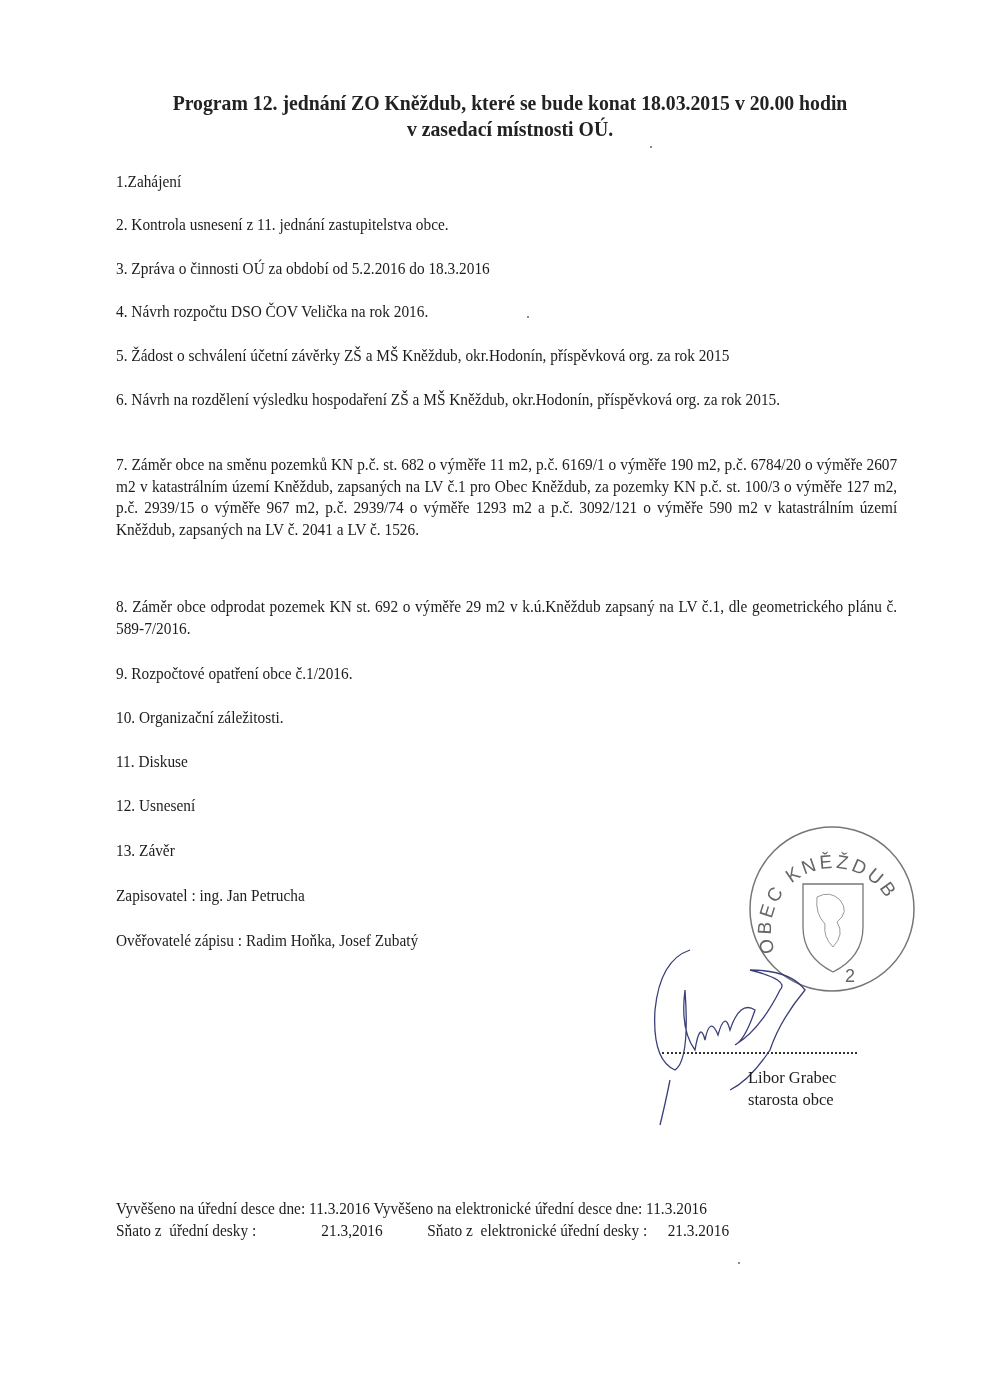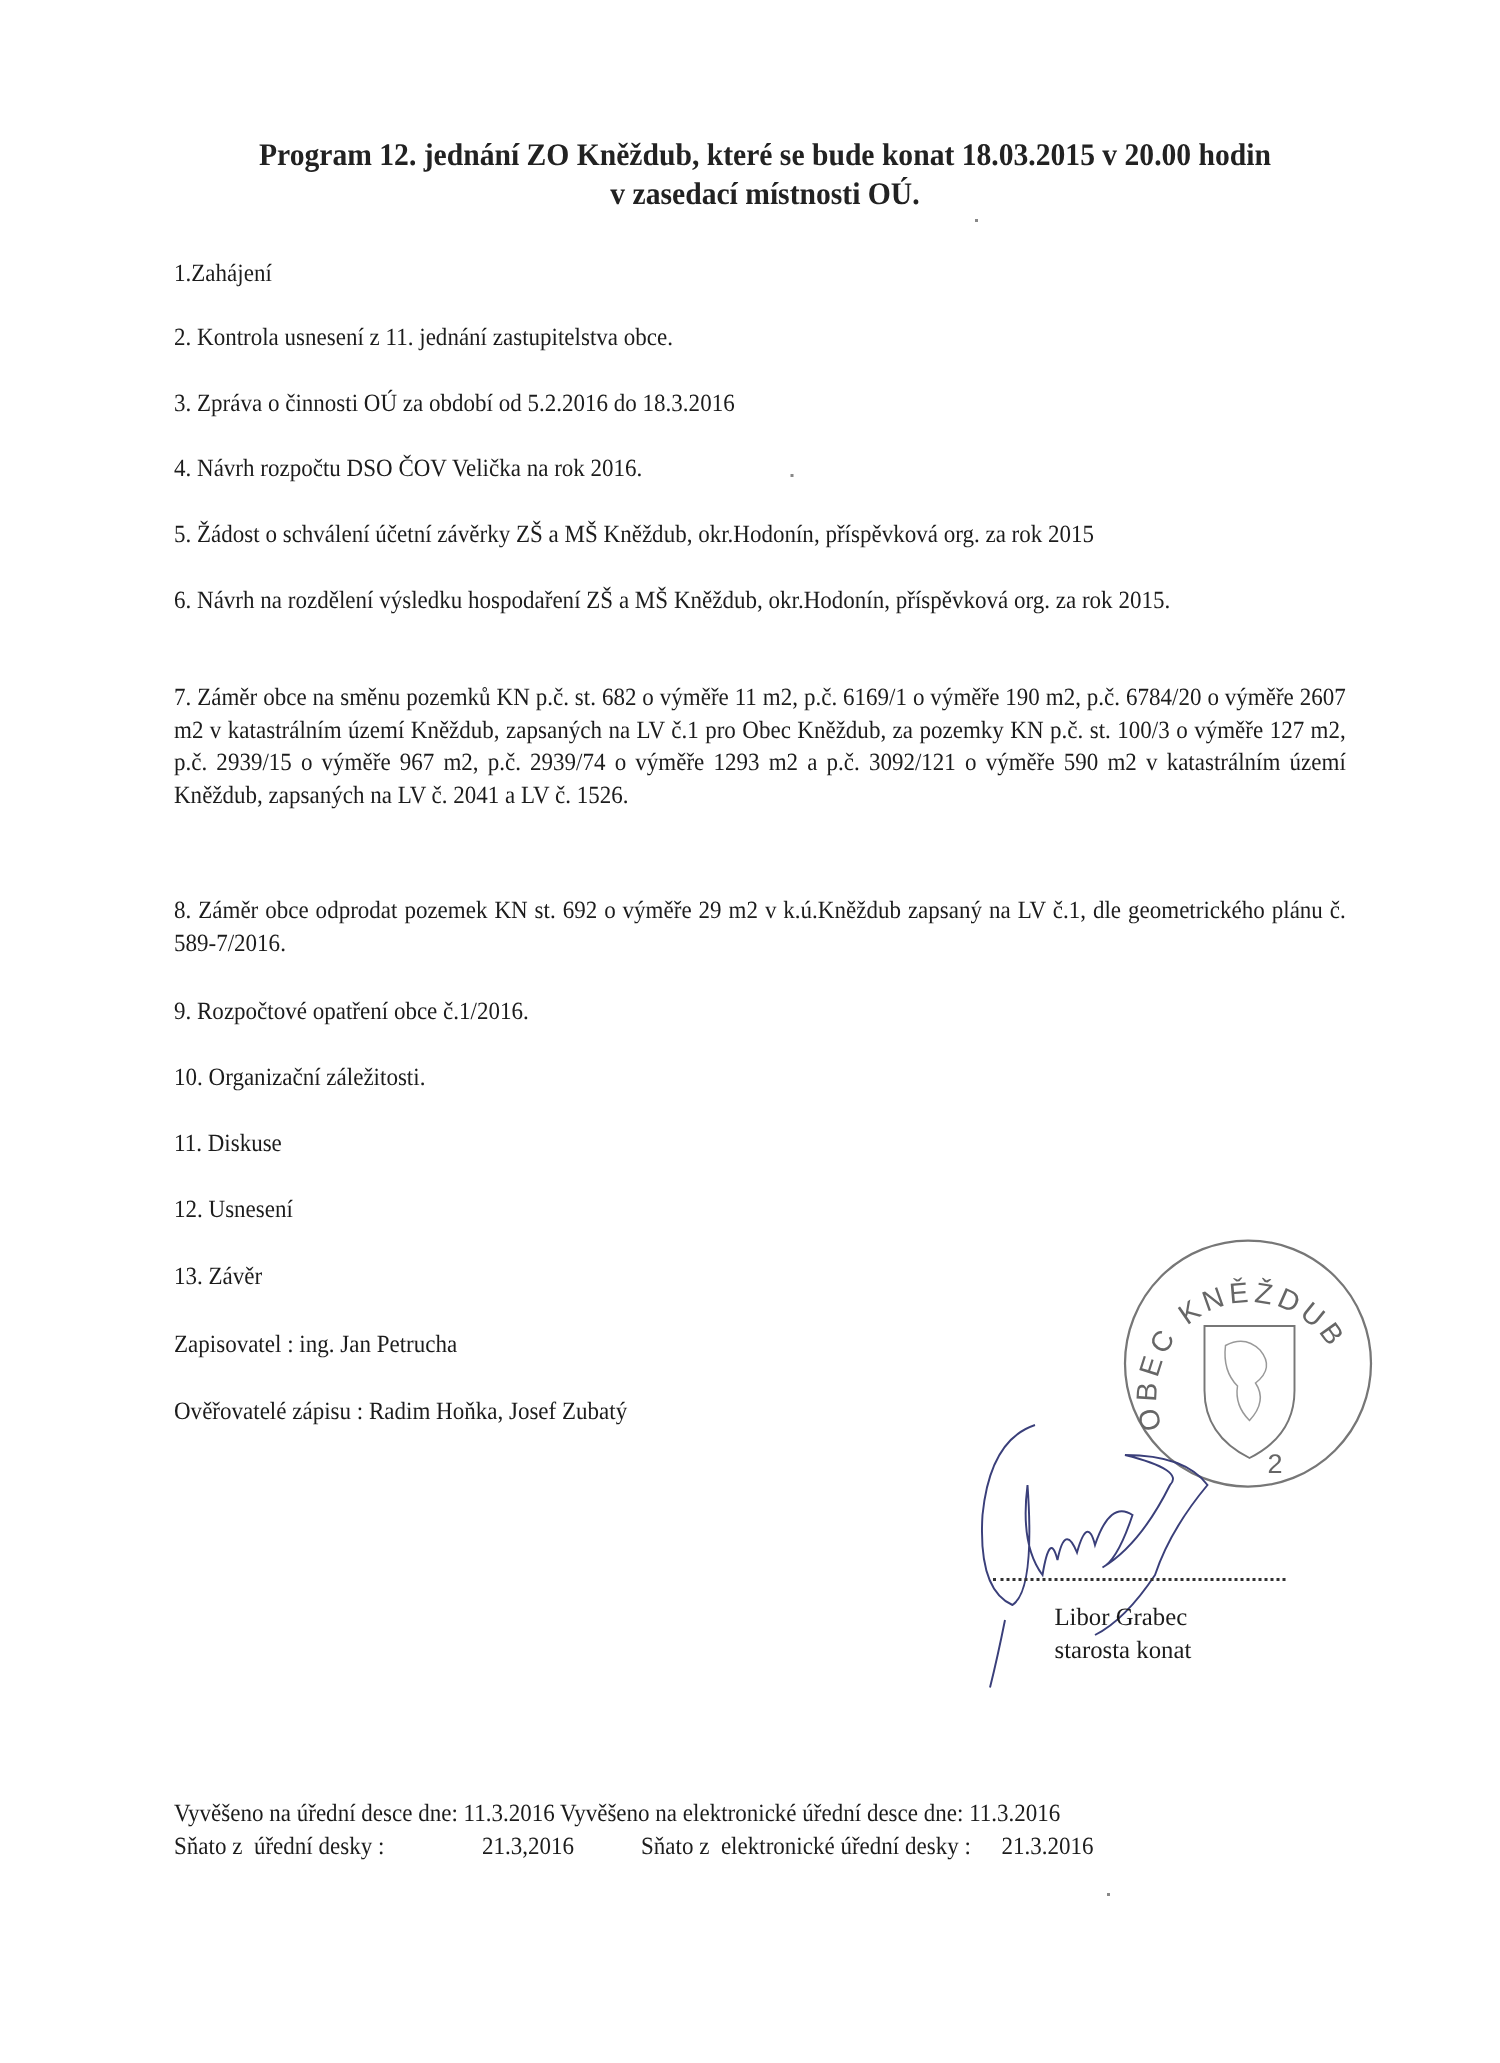--- a/index.html
+++ b/index.html
@@ -14,21 +14,21 @@
     }
     .item {
       position: absolute; left: 116px; width: 790px; font-size: 16.5px; line-height: 21.5px;
       transform: scaleX(0.93); transform-origin: left top;
     }
     .item.justify { text-align: justify; width: 840px; }
     .footer {
       position: absolute; left: 116px; font-size: 16.5px; line-height: 20px; white-space: pre;
       transform: scaleX(0.93); transform-origin: left top;
     }
-    .sig-name { position: absolute; left: 703px; font-size: 16.5px; line-height: 20px; }
+    .sig-name { position: absolute; left: 748px; font-size: 16.5px; line-height: 20px; }
     .dots {
       position: absolute; left: 662px; top: 1052px; width: 195px; height: 0;
       border-top: 2px dotted #333;
     }
     .stamp { position: absolute; left: 745px; top: 822px; width: 175px; height: 175px; }
     .signature { position: absolute; left: 630px; top: 930px; width: 180px; height: 200px; }
     .speck { position: absolute; width: 2px; height: 2px; background: #888; }
   </style>
 </head>
 <body>
@@ -68,21 +68,21 @@
     <path d="M 72 75 Q 85 68 95 78 Q 105 90 92 100 Q 100 112 88 125 Q 78 115 80 102 Q 70 92 72 75 Z" fill="none" stroke="#999" stroke-width="1"></path>
     <text x="100" y="160" font-family="'Liberation Sans', sans-serif" font-size="18" fill="#666">2</text>
   </svg>
 
   <svg class="signature" viewBox="0 0 180 200">
     <path d="M 60 20 Q 30 30 25 80 Q 22 130 45 140 Q 60 130 55 60 Q 50 100 65 120 Q 70 90 75 110 Q 80 85 88 105 Q 95 80 100 100 Q 110 70 125 80 Q 115 110 105 115 Q 130 100 150 60 Q 160 50 120 40 Q 160 40 175 60 Q 150 90 140 120 Q 120 150 100 160 M 40 150 Q 35 175 30 195" fill="none" stroke="#3a3f7a" stroke-width="1.3"></path>
   </svg>
 
   <div class="dots"></div>
   <div class="sig-name" style="top:1068px">Libor Grabec</div>
-  <div class="sig-name" style="top:1090px">starosta konat</div>
+  <div class="sig-name" style="top:1090px">starosta obce</div>
 
   <div class="footer" style="top:1199px">Vyvěšeno na úřední desce dne: 11.3.2016 Vyvěšeno na elektronické úřední desce dne: 11.3.2016</div>
   <div class="footer" style="top:1221px"><span>Sňato z  úřední desky :</span><span style="display:inline-block;width:70px"></span><span>21.3,2016</span><span style="display:inline-block;width:48px"></span><span>Sňato z  elektronické úřední desky :</span><span style="display:inline-block;width:22px"></span><span>21.3.2016</span></div>
 
   <div class="speck" style="left:650px;top:146px"></div>
   <div class="speck" style="left:527px;top:316px"></div>
   <div class="speck" style="left:738px;top:1262px"></div>
 </div>
 
 </body></html>

